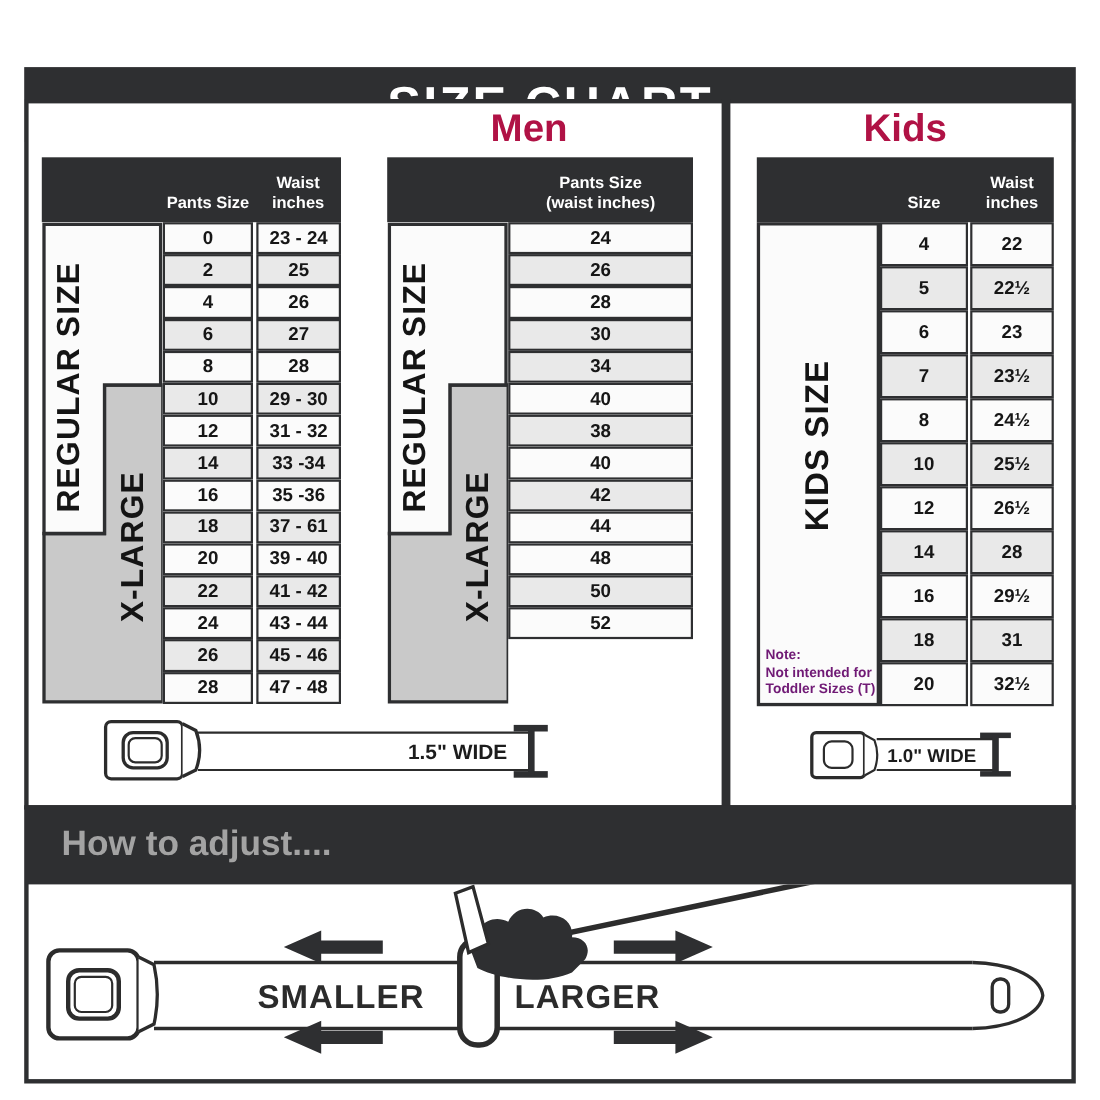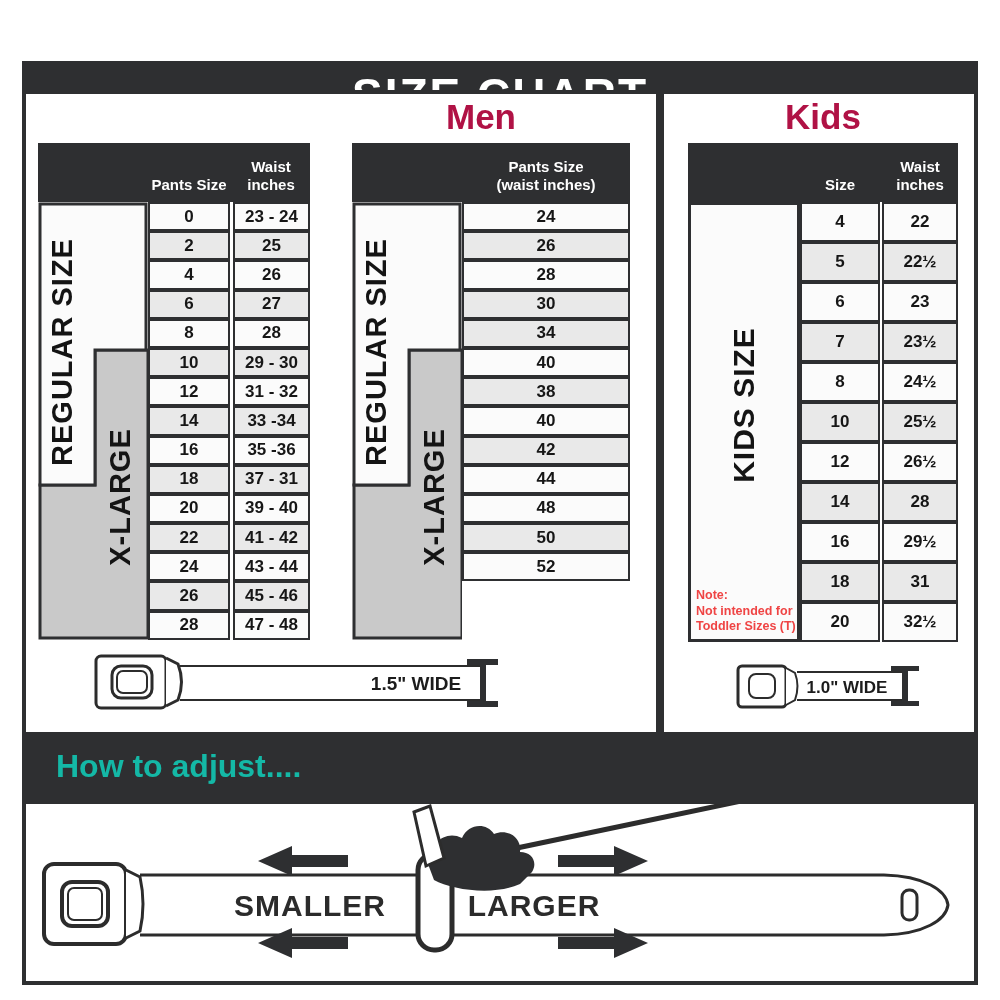--- a/index.html
+++ b/index.html
@@ -41,33 +41,33 @@
   
   .lab-white { fill:var(--row-light); stroke:var(--dark); stroke-width:3; }
   .lab-gray  { fill:var(--xlarge-gray); stroke:var(--dark); stroke-width:3; }
   .vlab { font-size:29px; font-weight:bold; fill:#141414; letter-spacing:1px; }
 
   .kids-sidebox { left:688px; top:202px; width:112px; height:440px; box-sizing:border-box;
                   border:3px solid var(--dark); background:var(--row-light); }
   .kids-vlabel { position:absolute; left:50%; top:46%; transform:translate(-50%,-50%) rotate(-90deg);
                  white-space:nowrap; font-size:30px; font-weight:bold; color:#141414; letter-spacing:1px; }
   .kids-note { position:absolute; left:5px; bottom:4px; width:100px; font-size:12.5px;
-               font-weight:bold; line-height:1.25; color:#ef4444; }
+               font-weight:bold; line-height:1.25; color:#701a75; }
 
   
   .line2 { fill:none; stroke:#2c2c2c; stroke-width:2; }
   .line3 { fill:none; stroke:#2c2c2c; stroke-width:3; }
   .line4 { fill:none; stroke:#2c2c2c; stroke-width:4; }
   .fillw { fill:#fff; }
   .ink   { fill:var(--dark); }
   .belt-txt { font-weight:bold; fill:#1c1c1c; }
 
   
   .howto-band { left:22px; top:732px; width:956px; height:68px; background:var(--dark);
-                color:#14b8a6; display:flex; align-items:center; font-size:32px; font-weight:bold;
+                color:#a3a3a3; display:flex; align-items:center; font-size:32px; font-weight:bold;
                 padding-left:34px; box-sizing:border-box; }
   .bottom-frame { left:22px; top:800px; width:956px; height:185px; box-sizing:border-box;
                   border:4px solid var(--dark); background:#fff; }
   .bt-label { font-size:30px; font-weight:bold; fill:#2b2b2b; letter-spacing:1px; }
 </style>
 </head>
 <body>
 
 <div id="stage">
 
@@ -135,21 +135,21 @@
     <div class="cell w-waist">33 -34</div>
   </div>
 
   <div class="row2 row-light">
     <div class="cell w-size">16</div>
     <div class="cell w-waist">35 -36</div>
   </div>
 
   <div class="row2 row-shaded">
     <div class="cell w-size">18</div>
-    <div class="cell w-waist">37 - 31</div>
+    <div class="cell w-waist">37 - 61</div>
   </div>
 
   <div class="row2 row-light">
     <div class="cell w-size">20</div>
     <div class="cell w-waist">39 - 40</div>
   </div>
 
   <div class="row2 row-shaded">
     <div class="cell w-size">22</div>
     <div class="cell w-waist">41 - 42</div>

